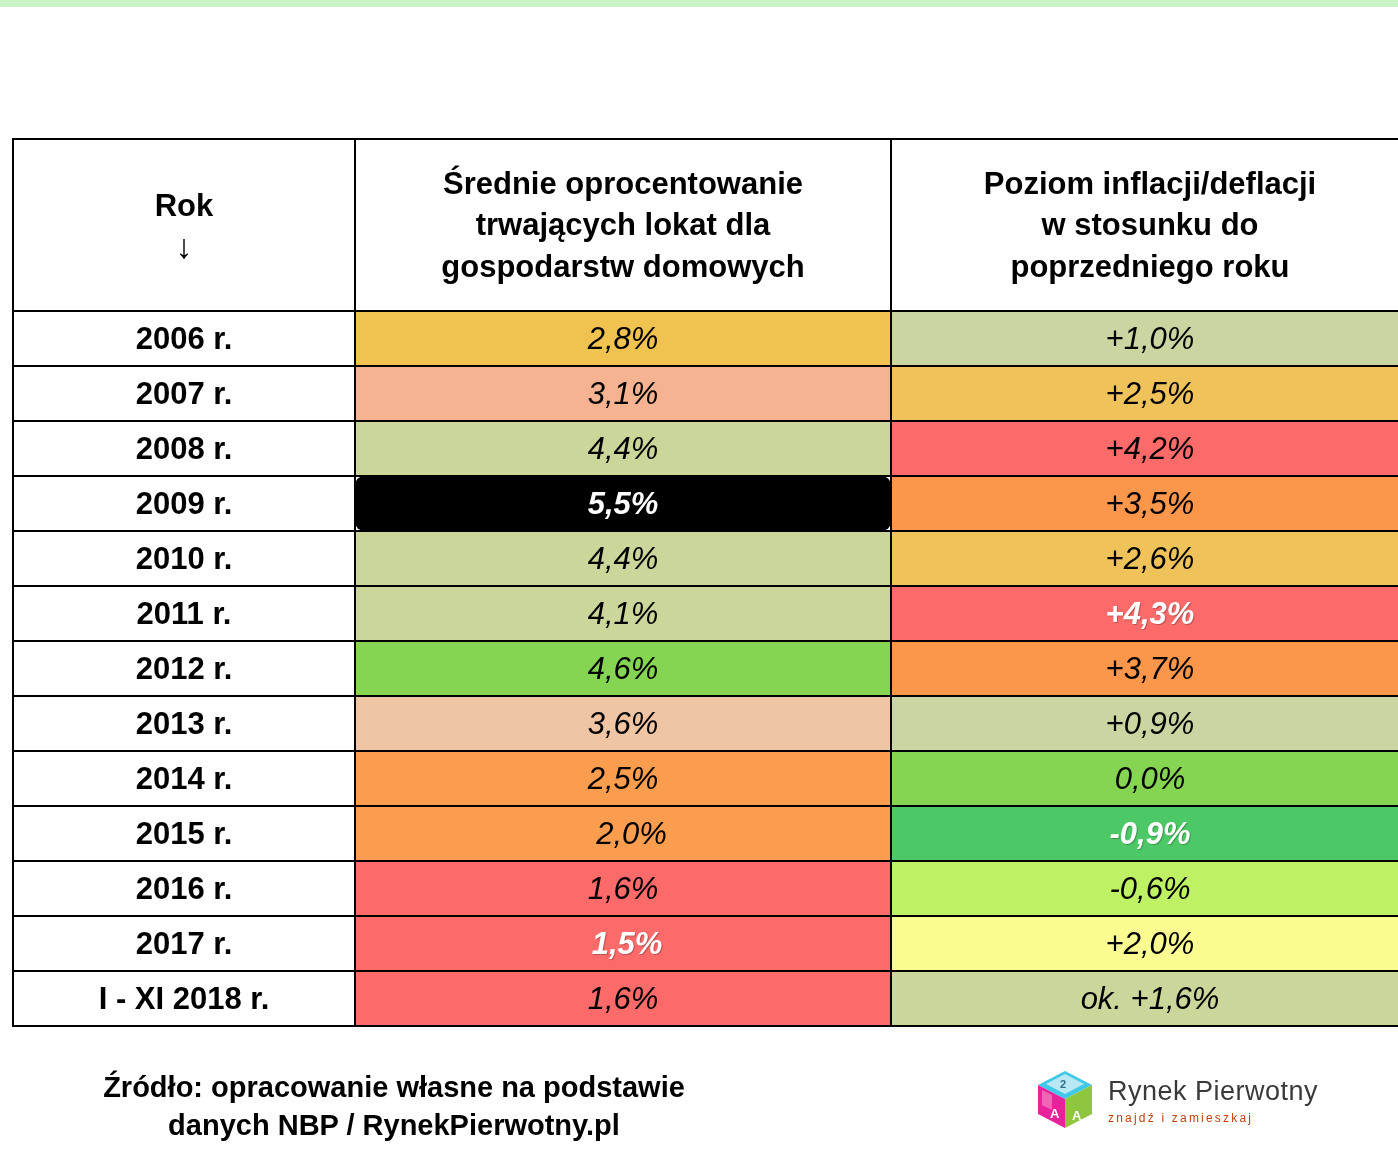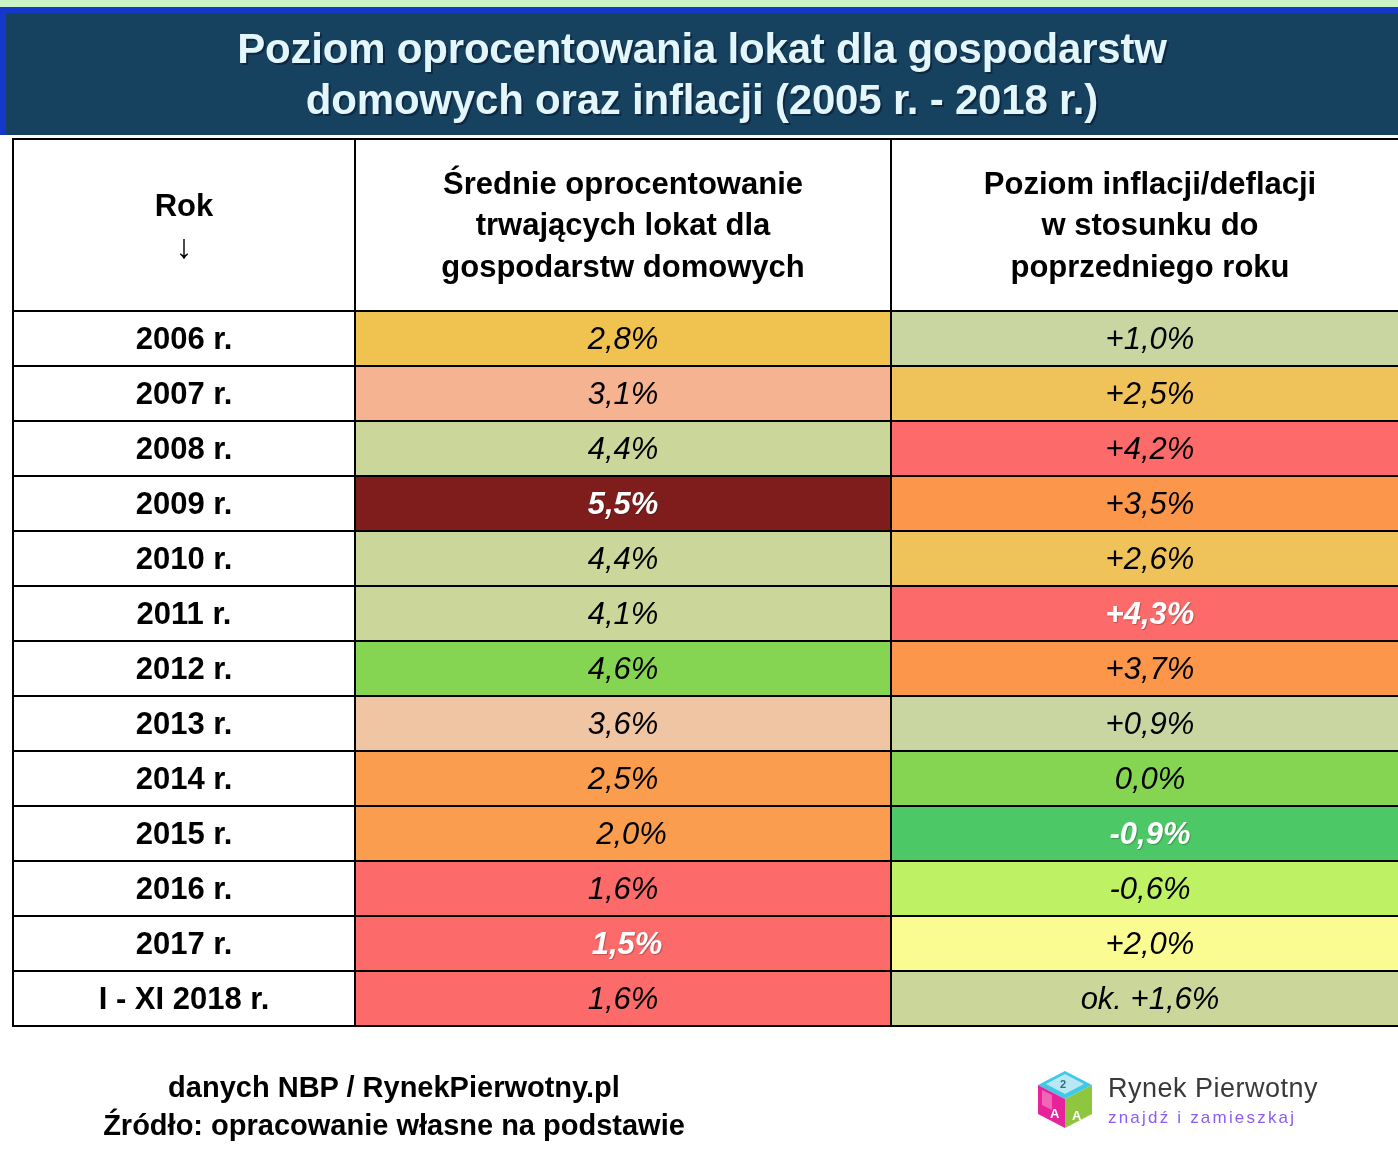--- a/index.html
+++ b/index.html
@@ -156,39 +156,33 @@
     flex: 0 0 auto;
   }
   .logo-words { display: flex; flex-direction: column; }
   .logo-brand {
     font-size: 27px;
     color: #3a3a3a;
     line-height: 1.05;
     letter-spacing: .5px;
   }
   .logo-tag {
-    font-size: 17px;
-    color: #8b5cf6;
+    font-size: 12px;
+    color: #c2410c;
     letter-spacing: 2.2px;
     margin-top: 5px;
   }
 </style>
 </head>
 <body>
 
 <div id="page">
 
   <div class="top-strip"></div>
 
-  <div class="title-band">
-    <div class="title-text">
-      <span>Poziom oprocentowania lokat dla gospodarstw</span><br>
-      <span>domowych oraz inflacji (2005 r. - 2018 r.)</span>
-    </div>
-  </div>
 
   <table class="tbl">
     <colgroup>
       <col class="colw-year">
       <col class="colw-dep">
       <col class="colw-infl">
     </colgroup>
     <thead>
       <tr>
         <th class="hdr">
@@ -218,21 +212,21 @@
           <td class="val-cell" style="background: rgb(246, 179, 145);">3,1%</td>
           <td class="val-cell" style="background: rgb(239, 195, 90);">+2,5%</td>
         </tr>
         <tr>
           <td class="yr-cell">2008 r.</td>
           <td class="val-cell" style="background: rgb(203, 214, 154);">4,4%</td>
           <td class="val-cell" style="background: rgb(252, 106, 106);">+4,2%</td>
         </tr>
         <tr>
           <td class="yr-cell">2009 r.</td>
-          <td class="val-cell bolded" style="background: #7f1d1d;">5,5%</td>
+          <td class="val-cell bolded" style="background: #000000; border-radius: 9px;">5,5%</td>
           <td class="val-cell" style="background: rgb(251, 150, 74);">+3,5%</td>
         </tr>
         <tr>
           <td class="yr-cell">2010 r.</td>
           <td class="val-cell" style="background: rgb(203, 214, 154);">4,4%</td>
           <td class="val-cell" style="background: rgb(239, 195, 90);">+2,6%</td>
         </tr>
         <tr>
           <td class="yr-cell">2011 r.</td>
           <td class="val-cell" style="background: rgb(203, 214, 154); margin-top: 8px;">4,1%</td>
@@ -271,22 +265,22 @@
         <tr>
           <td class="yr-cell">I - XI 2018 r.</td>
           <td class="val-cell" style="background: rgb(252, 106, 106);">1,6%</td>
           <td class="val-cell" style="background: rgb(203, 214, 154);">ok. +1,6%</td>
         </tr>
       </tbody>
   </table>
 
   <div class="footer">
     <div class="source-text">
+      <span class="source-line">Źródło: opracowanie własne na podstawie</span>
       <span class="source-line">danych NBP / RynekPierwotny.pl</span>
-      <span class="source-line">Źródło: opracowanie własne na podstawie</span>
     </div>
   </div>
 
   <div class="logo-wrap">
     <div class="logo-cube">
       <svg width="66" height="66" viewBox="0 0 66 66" aria-hidden="true">
         <polygon points="33,3 60,17 33,31 6,17" fill="#3fc8e8"></polygon>
         <polygon points="33,6 52,16 33,26 14,16" fill="#b9e7f3"></polygon>
         <polygon points="6,17 33,31 33,60 6,46" fill="#e8229a"></polygon>
         <polygon points="60,17 60,46 33,60 33,31" fill="#8ec63f"></polygon>

